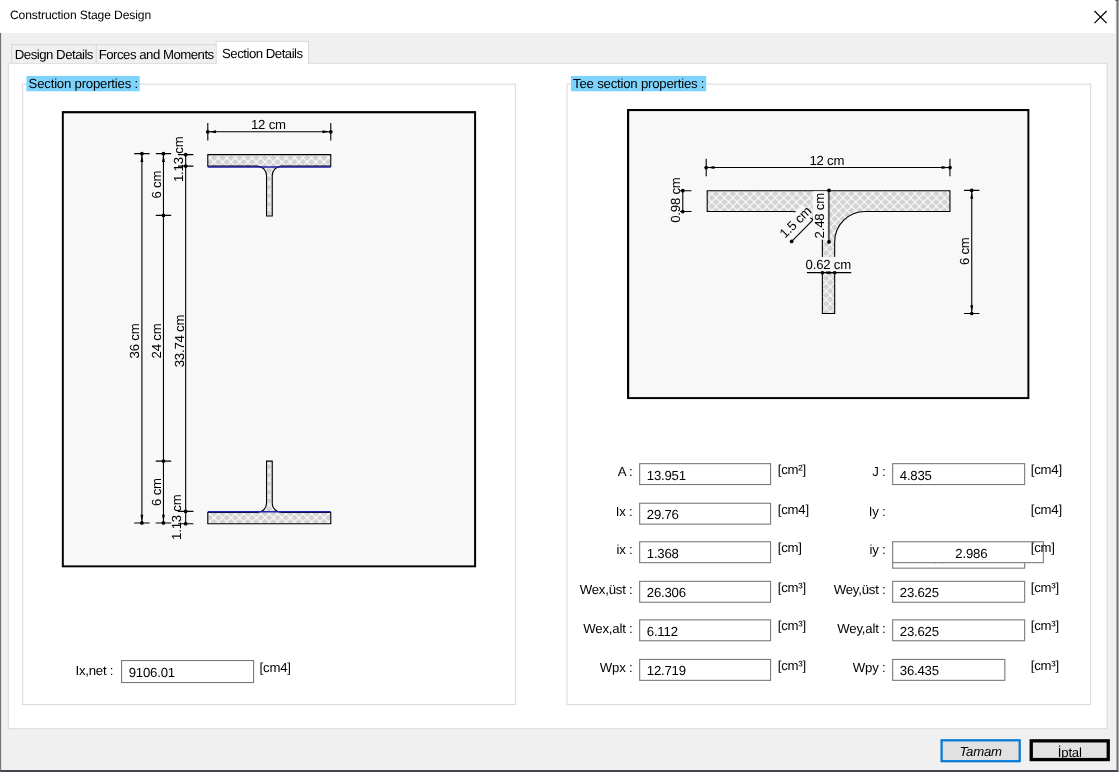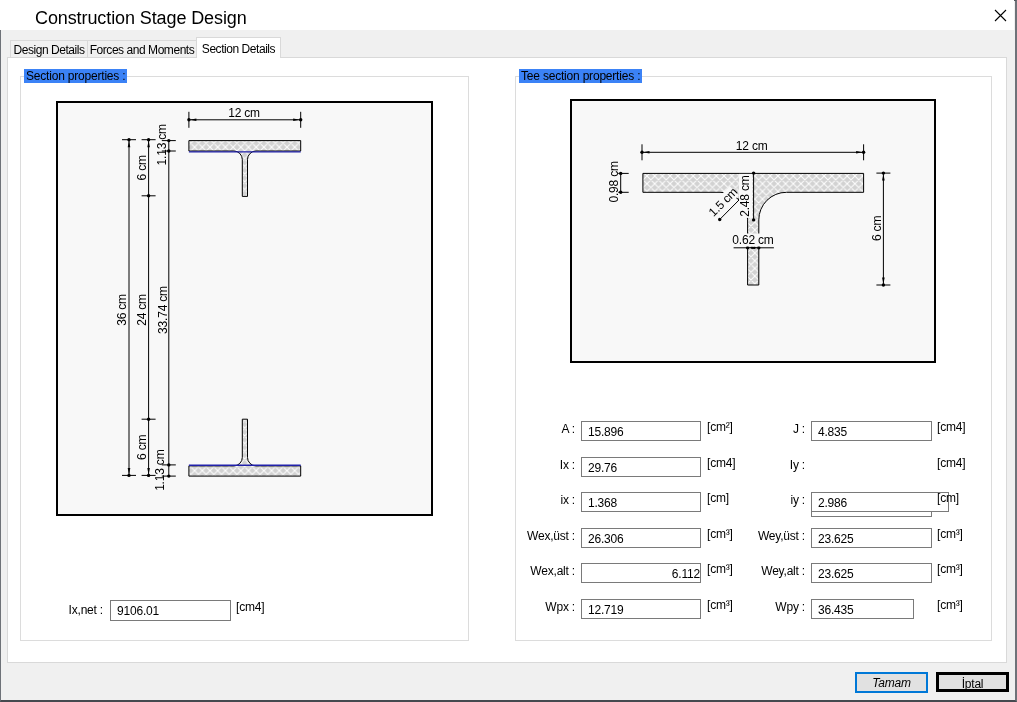--- a/index.html
+++ b/index.html
@@ -1,27 +1,27 @@
 <!DOCTYPE html>
 <html><head>
 <meta charset="utf-8">
 <style>
 * { margin:0; padding:0; box-sizing:border-box; }
 html,body { width:1017px; height:702px; }
 body { font-family:"Liberation Sans", sans-serif; font-size:12px; color:#000; background:#f0f0f0; position:relative; overflow:hidden; }
 .win { position:absolute; left:0; top:0; width:1017px; height:702px; background:#f0f0f0;
   border-top:1px solid #50545a; border-left:1px solid #6e7278; border-right:2px solid #6e7278; border-bottom:2px solid #45494f; }
 .titlebar { position:absolute; left:0; top:0; width:1014px; height:30px; background:#fff; }
-.title { position:absolute; left:9px; top:8px; font-size:18px; letter-spacing:-0.1px;margin-left:26px; }
+.title { position:absolute; left:9px; top:8px; font-size:11px; letter-spacing:-0.1px; }
 .closex { position:absolute; left:994px; top:9px; width:13px; height:13px; }
 .tab { position:absolute; background:#f0f0f0; border:1px solid #d9d9d9; border-bottom:none; text-align:center; letter-spacing:-0.45px; white-space:nowrap; z-index:2; }
 .tab3 { position:absolute; background:#fff; border:1px solid #d9d9d9; border-bottom:none; text-align:center; z-index:3; letter-spacing:-0.45px; white-space:nowrap; }
 .page { position:absolute; left:7px; top:57px; width:1000px; height:606px; background:#fff; border:1px solid #d9d9d9; }
 .grp { position:absolute; border:1px solid #dcdcdc; }
-.grp > span { position:absolute; left:3px; top:-8px; background:#3b82f6; padding:0 2px; letter-spacing:-0.2px; }
+.grp > span { position:absolute; left:3px; top:-8px; background:#7dd3fc; padding:0 2px; letter-spacing:-0.2px; }
 .lbl { position:absolute; text-align:right; letter-spacing:-0.2px; z-index:3; }
 .box { position:absolute; background:#fff; border:1px solid #7a7a7a; font-size:12px; padding:3px 0 0 6px; letter-spacing:-0.2px; z-index:3; }
 .unit { position:absolute; letter-spacing:-0.2px; z-index:3; }
 .btn { position:absolute; background:#e1e1e1; text-align:center; letter-spacing:-0.2px; }
 svg text { font-family:"Liberation Sans", sans-serif; font-size:12px; fill:#000; letter-spacing:-0.2px; }
 </style>
 </head>
 <body>
 <div class="win"></div>
 <div class="titlebar"></div>
@@ -144,45 +144,45 @@
 <rect x="162" y="134.5" width="42" height="13" fill="#f8f8f8" stroke="none"></rect>
 <text x="183.0" y="141.3" text-anchor="middle" dominant-baseline="central">0.62 cm</text>
 <text transform="rotate(-90 306.7 129.4)" x="306.7" y="129.4" text-anchor="middle" dominant-baseline="central">6 cm</text>
 </svg>
 
 <div class="lbl" style="left:23px; top:603px; width:80px;">Ix,net :</div>
 <div class="box" style="left:110px; top:600px; width:121px; height:21px;">9106.01</div>
 <div class="unit" style="left:236px; top:600px;">[cm4]</div>
 
 <div class="lbl" style="left:475px; top:422px; width:100px;">A :</div>
-<div class="box" style="left:581px; top:421px; width:120px; height:20px;">15.896</div>
+<div class="box" style="left:581px; top:421px; width:120px; height:20px;">13.951</div>
 <div class="unit" style="left:707px; top:420px;">[cm²]</div>
 <div class="lbl" style="left:475px; top:457.5px; width:100px;">Ix :</div>
 <div class="box" style="left:581px; top:456.5px; width:120px; height:20px;">29.76</div>
 <div class="unit" style="left:707px; top:455.5px;">[cm4]</div>
 <div class="lbl" style="left:475px; top:493px; width:100px;">ix :</div>
 <div class="box" style="left:581px; top:492px; width:120px; height:20px;">1.368</div>
 <div class="unit" style="left:707px; top:491px;">[cm]</div>
 <div class="lbl" style="left:475px; top:528.5px; width:100px;">Wex,üst :</div>
 <div class="box" style="left:581px; top:527.5px; width:120px; height:20px;">26.306</div>
 <div class="unit" style="left:707px; top:526.5px;">[cm³]</div>
 <div class="lbl" style="left:475px; top:564px; width:100px;">Wex,alt :</div>
-<div class="box" style="left:581px; top:563px; width:120px; height:20px;text-align:right;">6.112</div>
+<div class="box" style="left:581px; top:563px; width:120px; height:20px;">6.112</div>
 <div class="unit" style="left:707px; top:562px;">[cm³]</div>
 <div class="lbl" style="left:475px; top:599.5px; width:100px;">Wpx :</div>
 <div class="box" style="left:581px; top:598.5px; width:120px; height:20px;">12.719</div>
 <div class="unit" style="left:707px; top:597.5px;">[cm³]</div>
 <div class="lbl" style="left:705px; top:422px; width:100px;">J :</div>
 <div class="box" style="left:811px; top:421px; width:121px; height:20px;">4.835</div>
 <div class="unit" style="left:937px; top:420px;">[cm4]</div>
 <div class="lbl" style="left:705px; top:457.5px; width:100px;">Iy :</div>
 <div class="box" style="left:811px; top:456.5px; width:121px; height:20px;margin-top:40px;">141.753</div>
 <div class="unit" style="left:937px; top:455.5px;">[cm4]</div>
 <div class="lbl" style="left:705px; top:493px; width:100px;">iy :</div>
-<div class="box" style="left:811px; top:492px; width:138px; height:20px;">2.986</div>
+<div class="box" style="left:811px; top:492px; width:138px; height:20px;text-align:center;">2.986</div>
 <div class="unit" style="left:937px; top:491px;">[cm]</div>
 <div class="lbl" style="left:705px; top:528.5px; width:100px;">Wey,üst :</div>
 <div class="box" style="left:811px; top:527.5px; width:121px; height:20px;">23.625</div>
 <div class="unit" style="left:937px; top:526.5px;">[cm³]</div>
 <div class="lbl" style="left:705px; top:564px; width:100px;">Wey,alt :</div>
 <div class="box" style="left:811px; top:563px; width:121px; height:20px;">23.625</div>
 <div class="unit" style="left:937px; top:562px;">[cm³]</div>
 <div class="lbl" style="left:705px; top:599.5px; width:100px;">Wpy :</div>
 <div class="box" style="left:811px; top:598.5px; width:103px; height:20px;">36.435</div>
 <div class="unit" style="left:937px; top:597.5px;">[cm³]</div>

